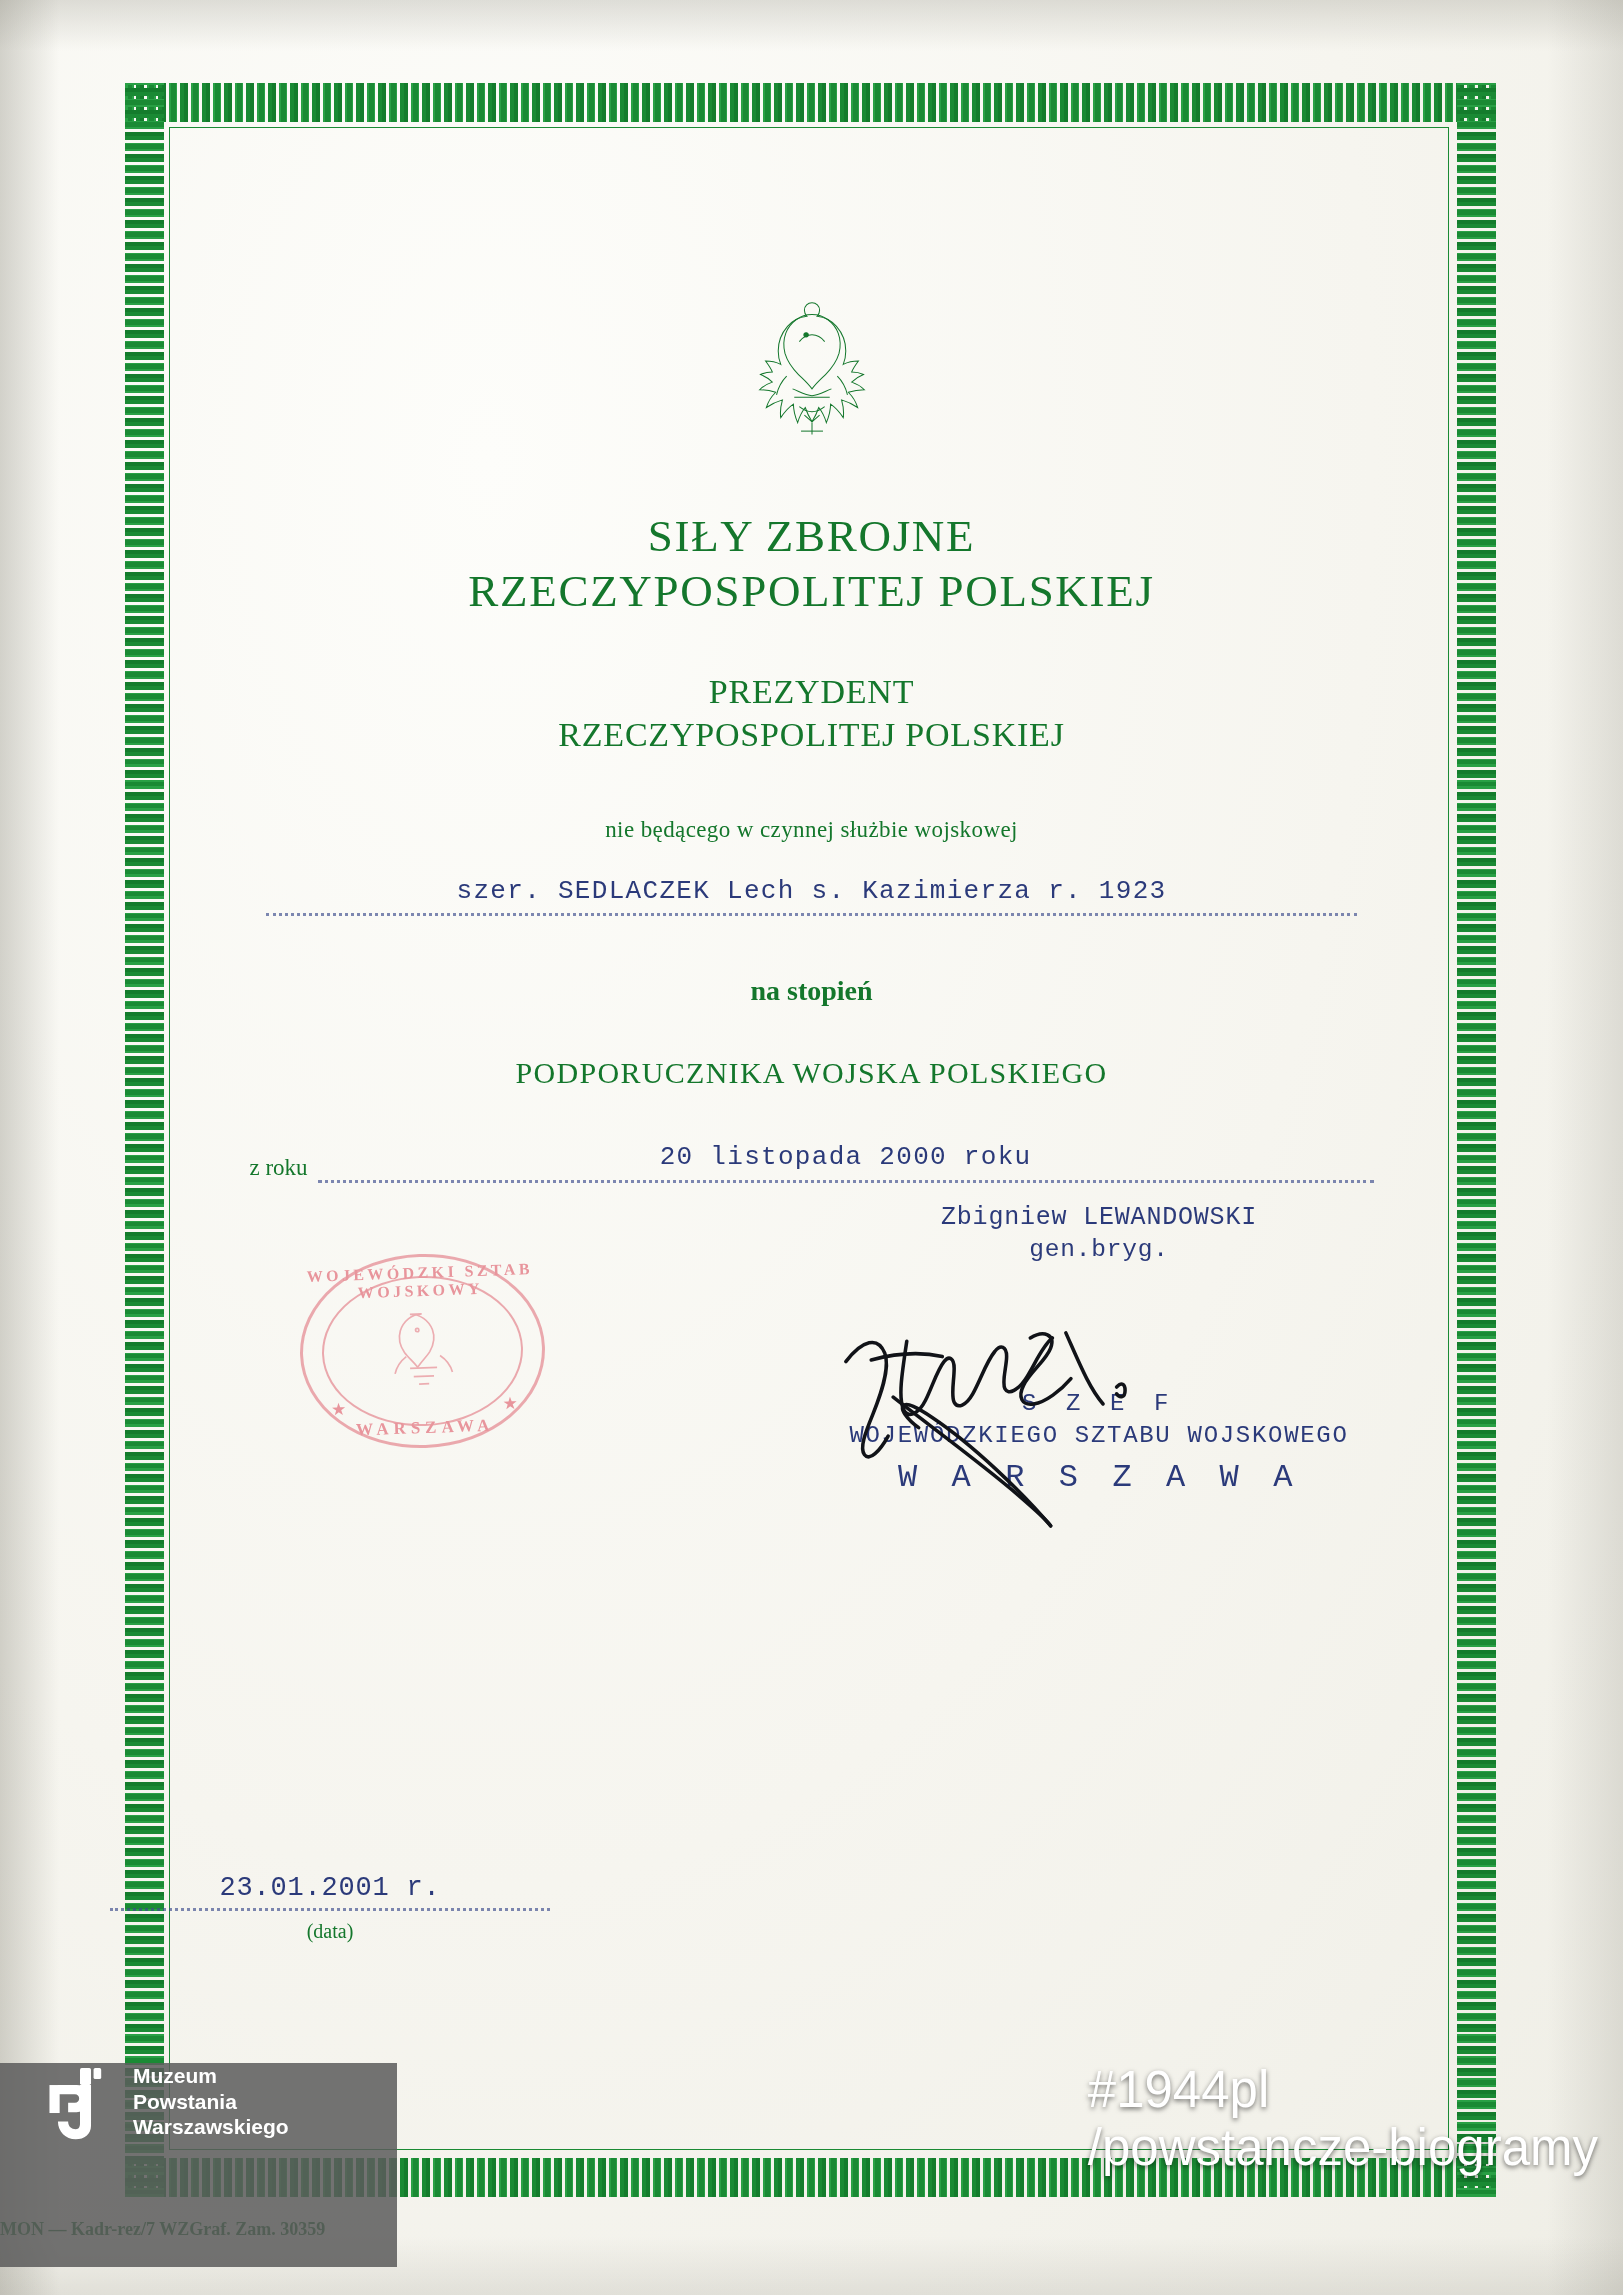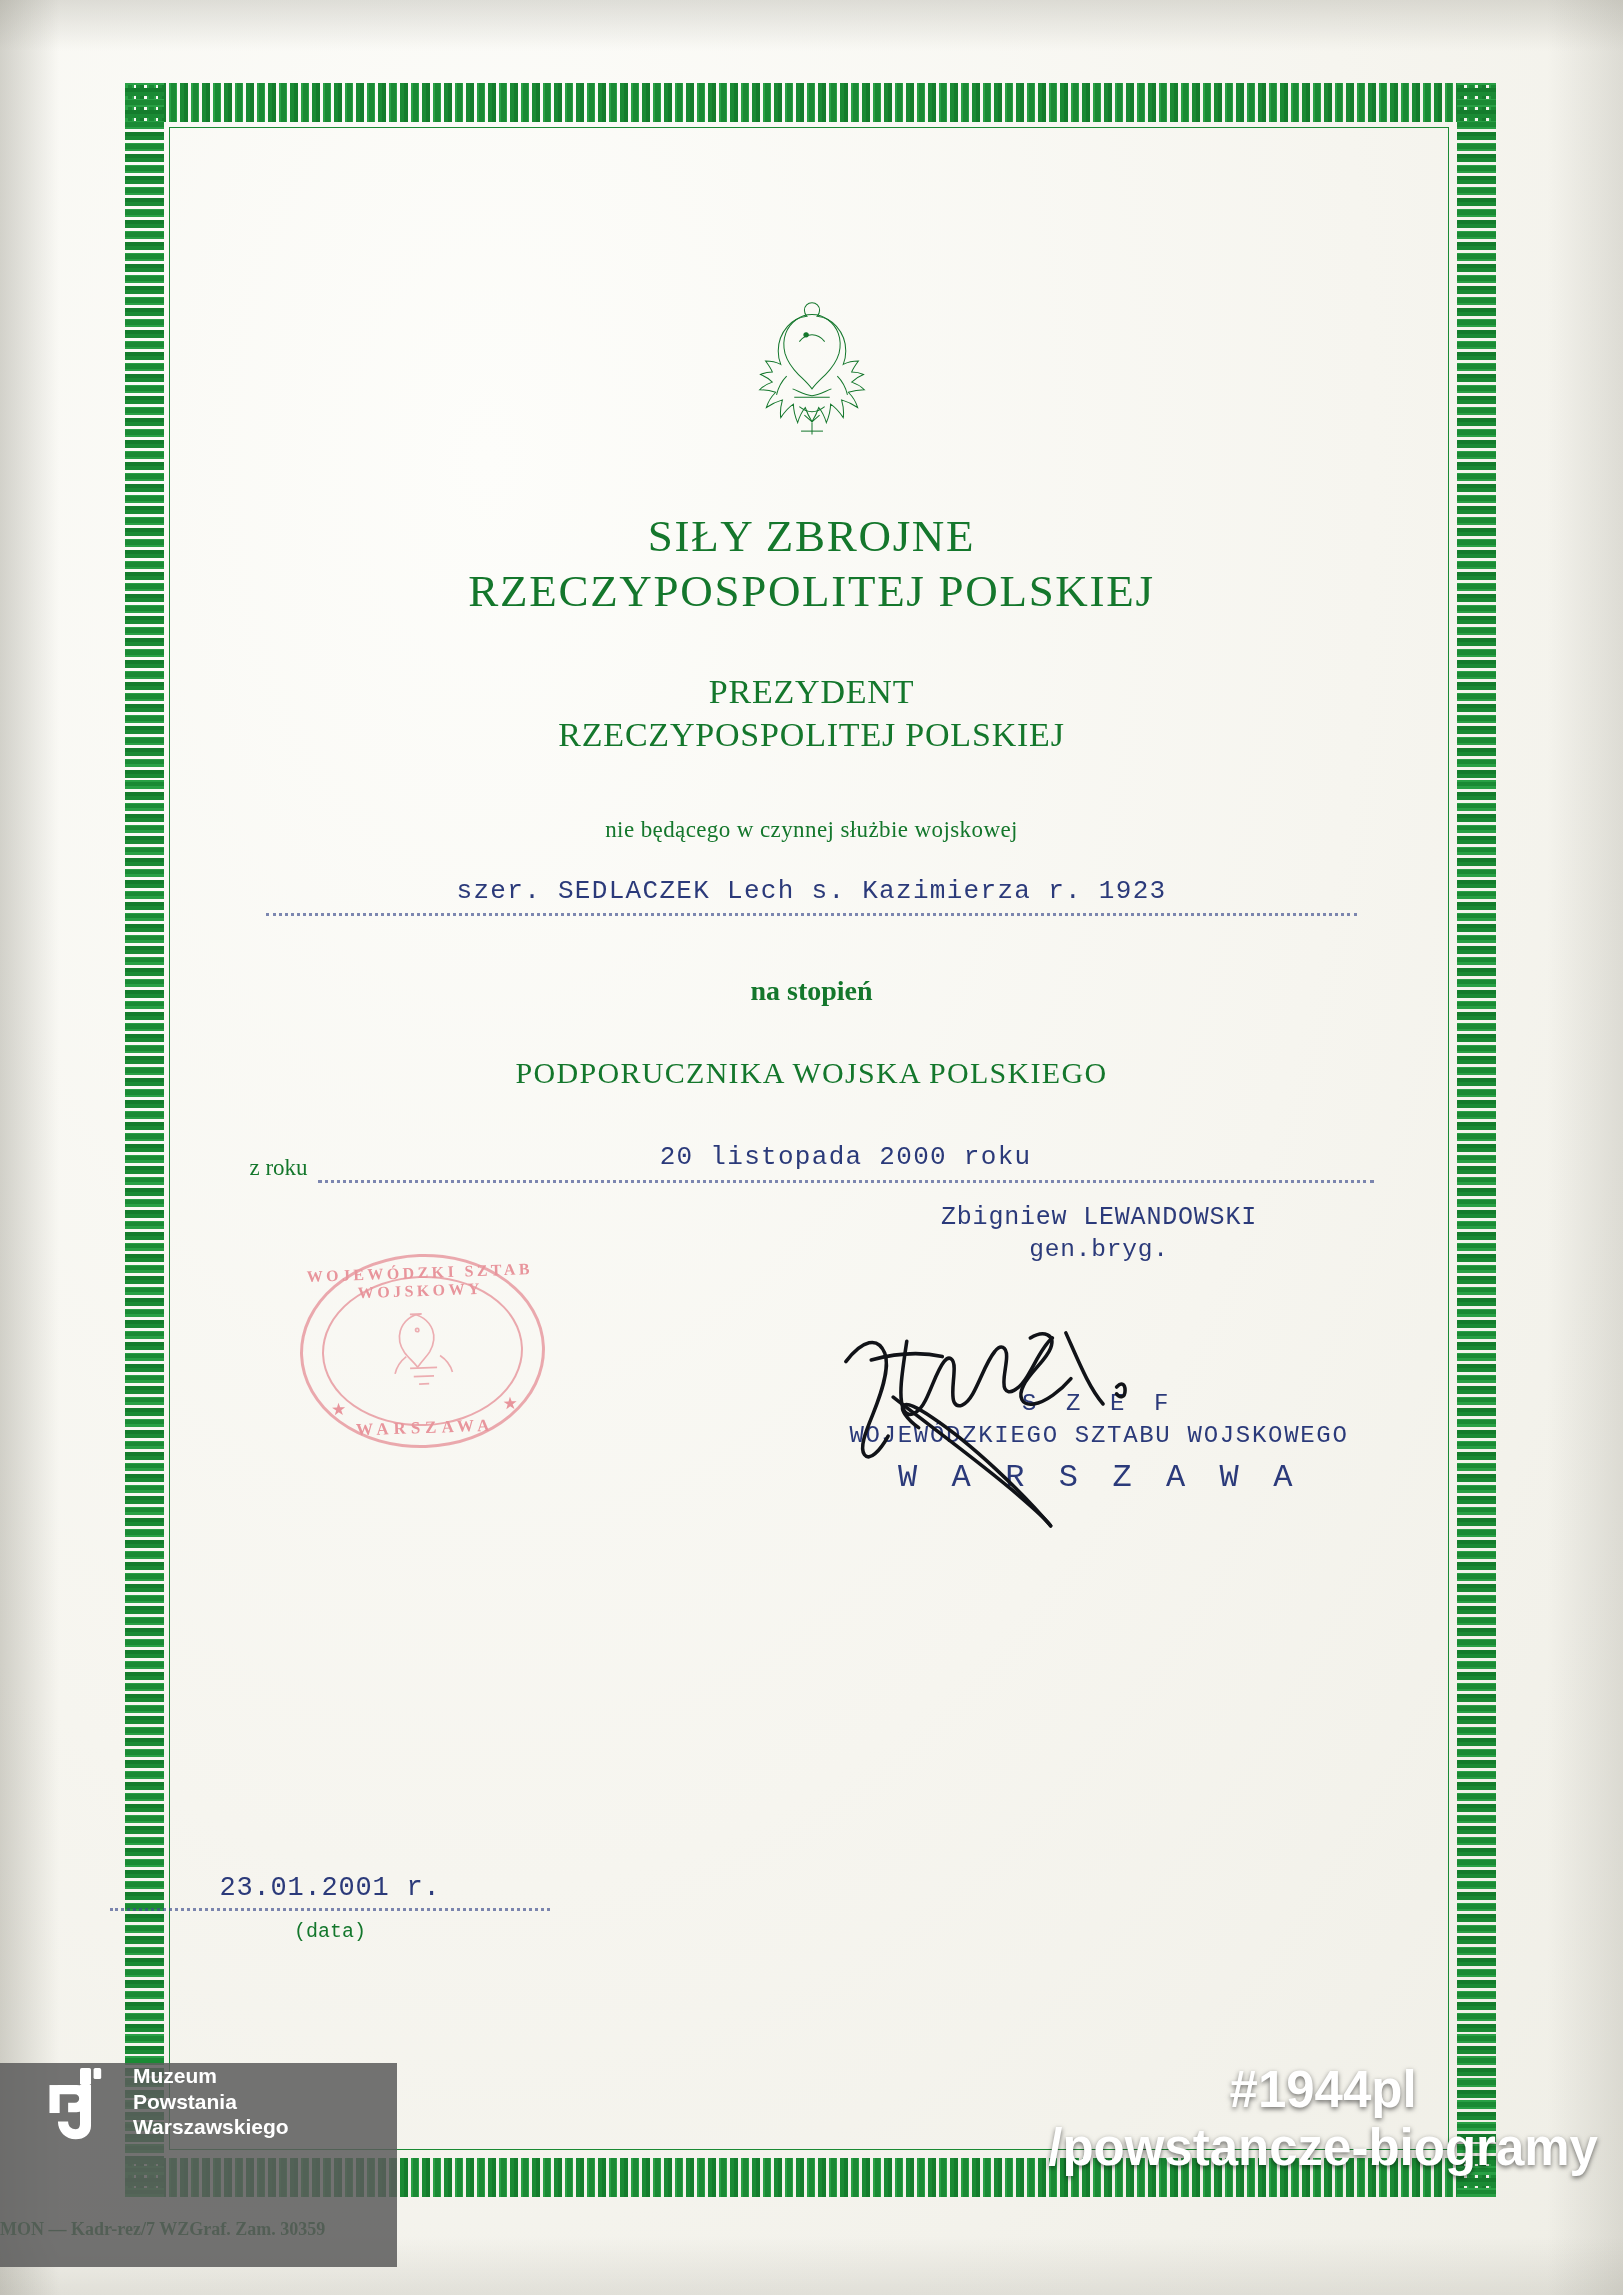--- a/index.html
+++ b/index.html
@@ -333,21 +333,21 @@
     letter-spacing: 0.8px;
   }
   #bottom-date .rule {
     margin-top: 5px;
     border-bottom: 3.4px dotted #3a4a8c;
     opacity: 0.65;
     width: 100%;
   }
   #bottom-date .caption {
     margin-top: 8.5px;
-    font-family: Liberation Mono, monospace;
+    font-family: Liberation Serif, serif;
     font-size: 20px;
     color: #14772c;
   }
 
   #print-code {
     position: absolute;
     left: 0;
     top: 2219px;
     width: 1623px;
     text-align: left;
@@ -382,23 +382,23 @@
     font-family: "Liberation Sans", sans-serif;
     font-weight: bold;
     font-size: 21px;
     line-height: 1.22;
   }
 
   #hashtag {
     position: absolute;
     right: 25px;
     top: 2063px;
-    text-align: center;
+    text-align: left;
     font-family: "Liberation Sans", sans-serif;
-    font-weight: bold;
+    font-weight: normal;
     color: #ffffff;
     text-shadow: 0 1.7px 5px rgba(0,0,0,0.55);
   }
   #hashtag .l1 { font-size: 51px; line-height: 1.05; }
   #hashtag .l2 { font-size: 51px; line-height: 1.08; margin-top: 3.4px; }
 </style>
 </head>
 <body>
 
 <div id="page">

